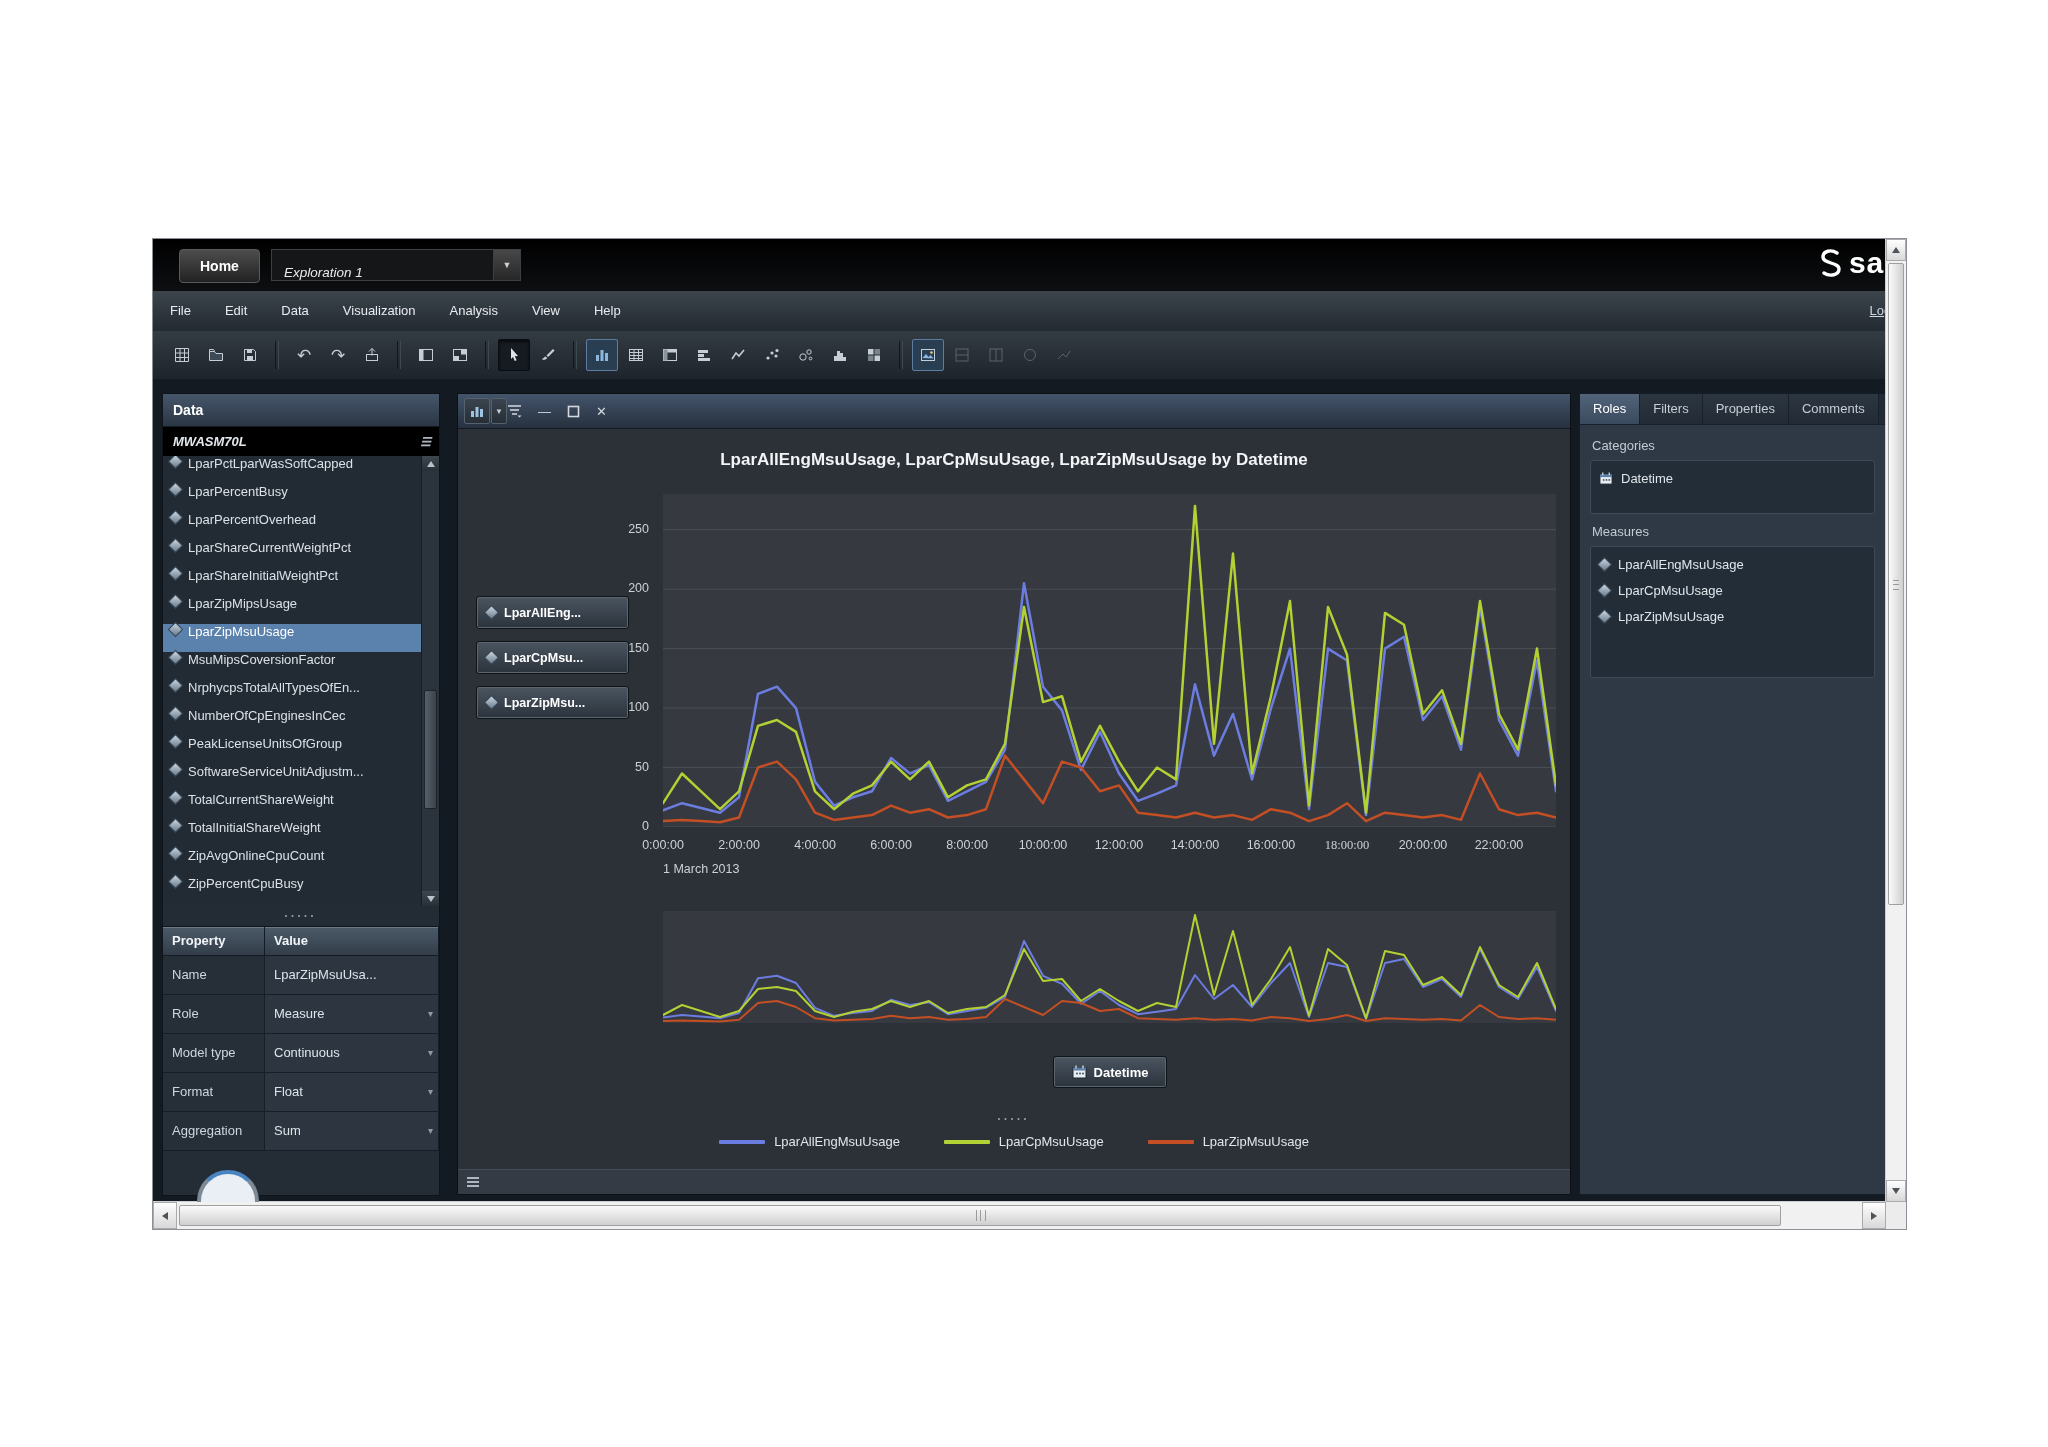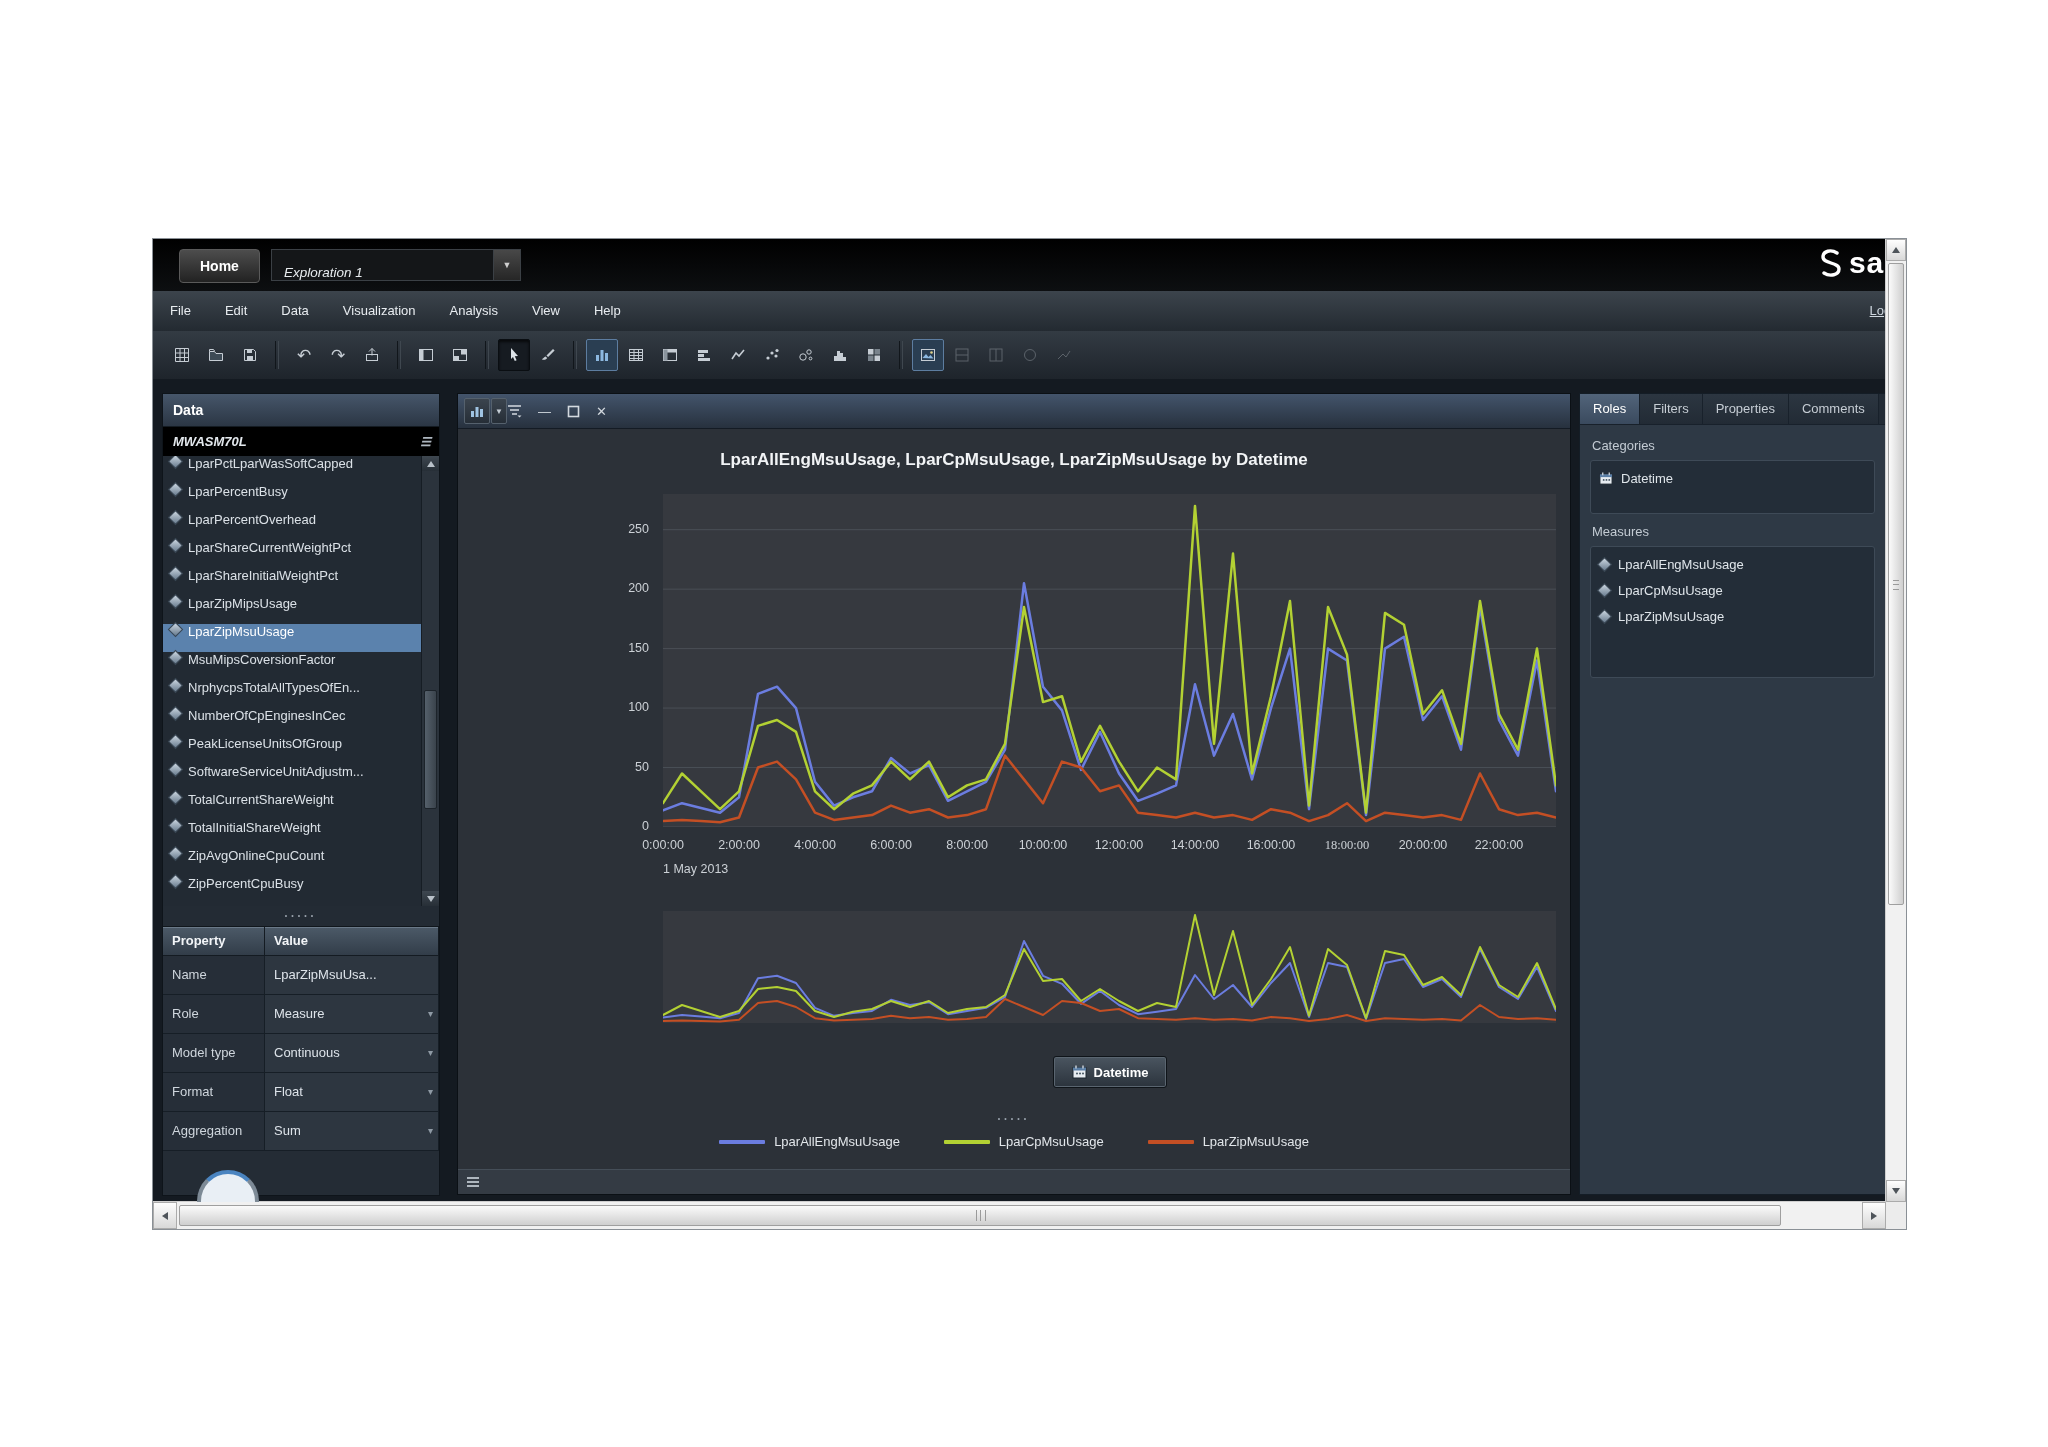--- a/index.html
+++ b/index.html
@@ -505,22 +505,36 @@
             <span style="left: 388px; top: 444px; position: absolute;">6:00:00</span>
             <span style="left: 464px; top: 444px; position: absolute;">8:00:00</span>
             <span style="left: 540px; top: 444px; position: absolute;">10:00:00</span>
             <span style="left: 616px; top: 444px; position: absolute;">12:00:00</span>
             <span style="left: 692px; top: 444px; position: absolute;">14:00:00</span>
             <span style="left: 768px; top: 444px; position: absolute;">16:00:00</span>
             <span style="left: 844px; top: 444px; position: absolute; font-family: Liberation Serif, serif;">18:00:00</span>
             <span style="left: 920px; top: 444px; position: absolute;">20:00:00</span>
             <span style="left: 996px; top: 444px; position: absolute;">22:00:00</span>
           </div>
-        <div class="date-label">1 May 2013</div>
-
+        <div class="date-label">1 March 2013</div>
+
+        <div class="series-btns">
+          <div class="sbtn-series">
+            <span class="diamond"></span>
+            <span>LparAllEng...</span>
+          </div>
+          <div class="sbtn-series">
+            <span class="diamond"></span>
+            <span>LparCpMsu...</span>
+          </div>
+          <div class="sbtn-series">
+            <span class="diamond"></span>
+            <span>LparZipMsu...</span>
+          </div>
+        </div>
 
         <div class="overview-plot"><svg width="893" height="112">
               <polyline points="0.0,106.4 19.0,104.0 38.0,105.6 57.0,107.2 76.0,102.0 95.0,67.2 114.0,64.8 133.0,72.0 152.0,96.8 171.0,104.8 190.0,102.0 209.0,100.0 228.0,88.8 247.0,94.0 266.0,91.2 285.0,103.2 304.0,100.0 323.0,96.8 342.0,86.0 361.0,30.0 380.0,64.8 399.0,72.8 418.0,92.8 437.0,80.0 456.0,94.0 475.0,103.2 494.0,100.8 513.0,98.0 532.0,64.0 551.0,88.0 570.0,74.0 589.0,96.0 608.0,72.0 627.0,52.0 646.0,106.0 665.0,52.0 684.0,56.0 703.0,108.0 722.0,52.0 741.0,48.0 760.0,76.0 779.0,68.0 798.0,86.0 817.0,38.0 836.0,76.0 855.0,88.0 874.0,56.0 893.0,100.0" fill="none" stroke="#6b7de0" stroke-width="2" stroke-linejoin="round" stroke-linecap="round"></polyline>
               <polyline points="0.0,104.0 19.0,94.0 38.0,100.0 57.0,106.0 76.0,100.0 95.0,78.0 114.0,76.0 133.0,80.0 152.0,100.0 171.0,106.0 190.0,100.8 209.0,98.0 228.0,90.0 247.0,96.0 266.0,90.0 285.0,102.0 304.0,98.0 323.0,96.0 342.0,84.0 361.0,38.0 380.0,70.0 399.0,68.0 418.0,90.0 437.0,78.0 456.0,90.0 475.0,100.0 494.0,92.0 513.0,96.0 532.0,4.0 551.0,84.0 570.0,20.0 589.0,94.0 608.0,68.0 627.0,36.0 646.0,104.8 665.0,38.0 684.0,54.0 703.0,107.2 722.0,40.0 741.0,44.0 760.0,74.0 779.0,66.0 798.0,84.0 817.0,36.0 836.0,74.0 855.0,86.0 874.0,52.0 893.0,98.0" fill="none" stroke="#b3d133" stroke-width="2" stroke-linejoin="round" stroke-linecap="round"></polyline>
               <polyline points="0.0,110.0 19.0,109.6 38.0,110.0 57.0,110.4 76.0,108.8 95.0,92.0 114.0,90.0 133.0,96.0 152.0,107.2 171.0,109.6 190.0,108.8 209.0,108.0 228.0,104.8 247.0,107.2 266.0,106.0 285.0,108.8 304.0,108.0 323.0,106.0 342.0,88.0 361.0,96.0 380.0,104.0 399.0,90.0 418.0,92.0 437.0,100.0 456.0,98.0 475.0,107.2 494.0,108.0 513.0,108.8 532.0,107.2 551.0,108.8 570.0,108.0 589.0,109.6 608.0,106.0 627.0,107.2 646.0,110.0 665.0,108.0 684.0,104.0 703.0,110.0 722.0,107.2 741.0,108.0 760.0,108.8 779.0,108.0 798.0,109.6 817.0,94.0 836.0,106.0 855.0,108.0 874.0,107.2 893.0,108.8" fill="none" stroke="#c44f24" stroke-width="2" stroke-linejoin="round" stroke-linecap="round"></polyline>
             </svg></div>
 
         <div class="datetime-btn">
           <svg width="15" height="14" viewBox="0 0 15 14">
               <rect x="1" y="2.5" width="13" height="10.5" fill="#e8edf2" stroke="#1d2730"></rect>

